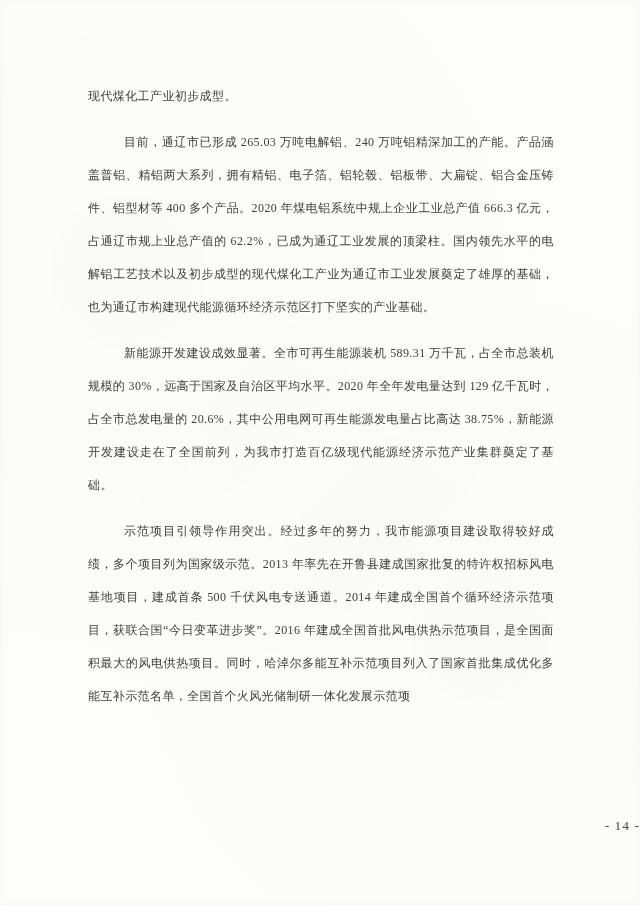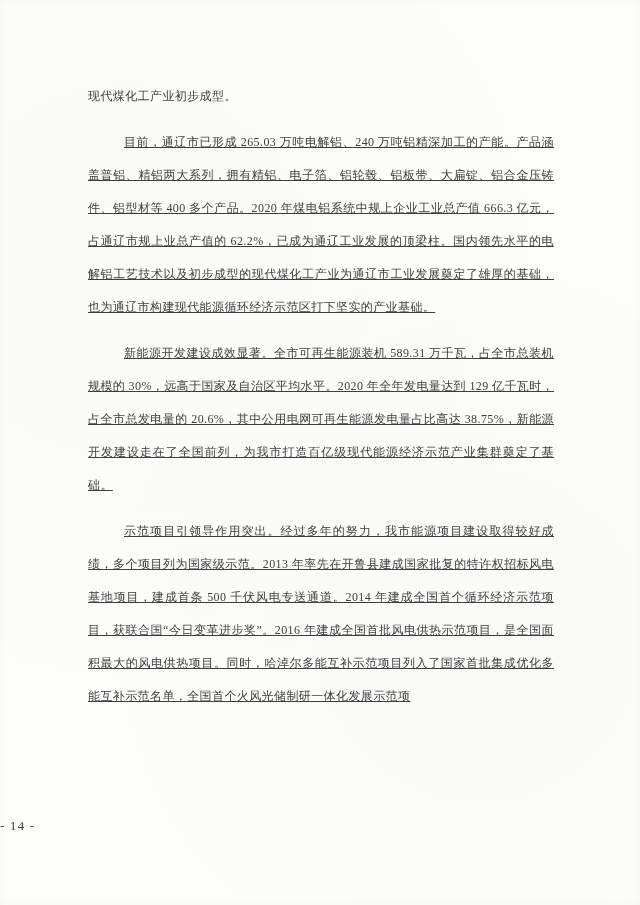--- a/index.html
+++ b/index.html
@@ -35,28 +35,27 @@
     text-align: justify;
     text-justify: inter-ideograph;
     letter-spacing: 0.4px;
     word-break: break-all;
   }
   .para + .para {
     margin-top: 13px;
   }
   .para.indented {
     text-indent: 36px;
-    text-decoration: underline;
   }
   .footer {
     position: absolute;
     top: 818px;
     left: 0;
     width: 100%;
-    text-align: left;
+    text-align: right;
     font-size: 13.5px;
     letter-spacing: 1px;
     color: #484848;
   }
 </style>
 </head>
 <body>
 
 <div class="page">
   <div class="content">

